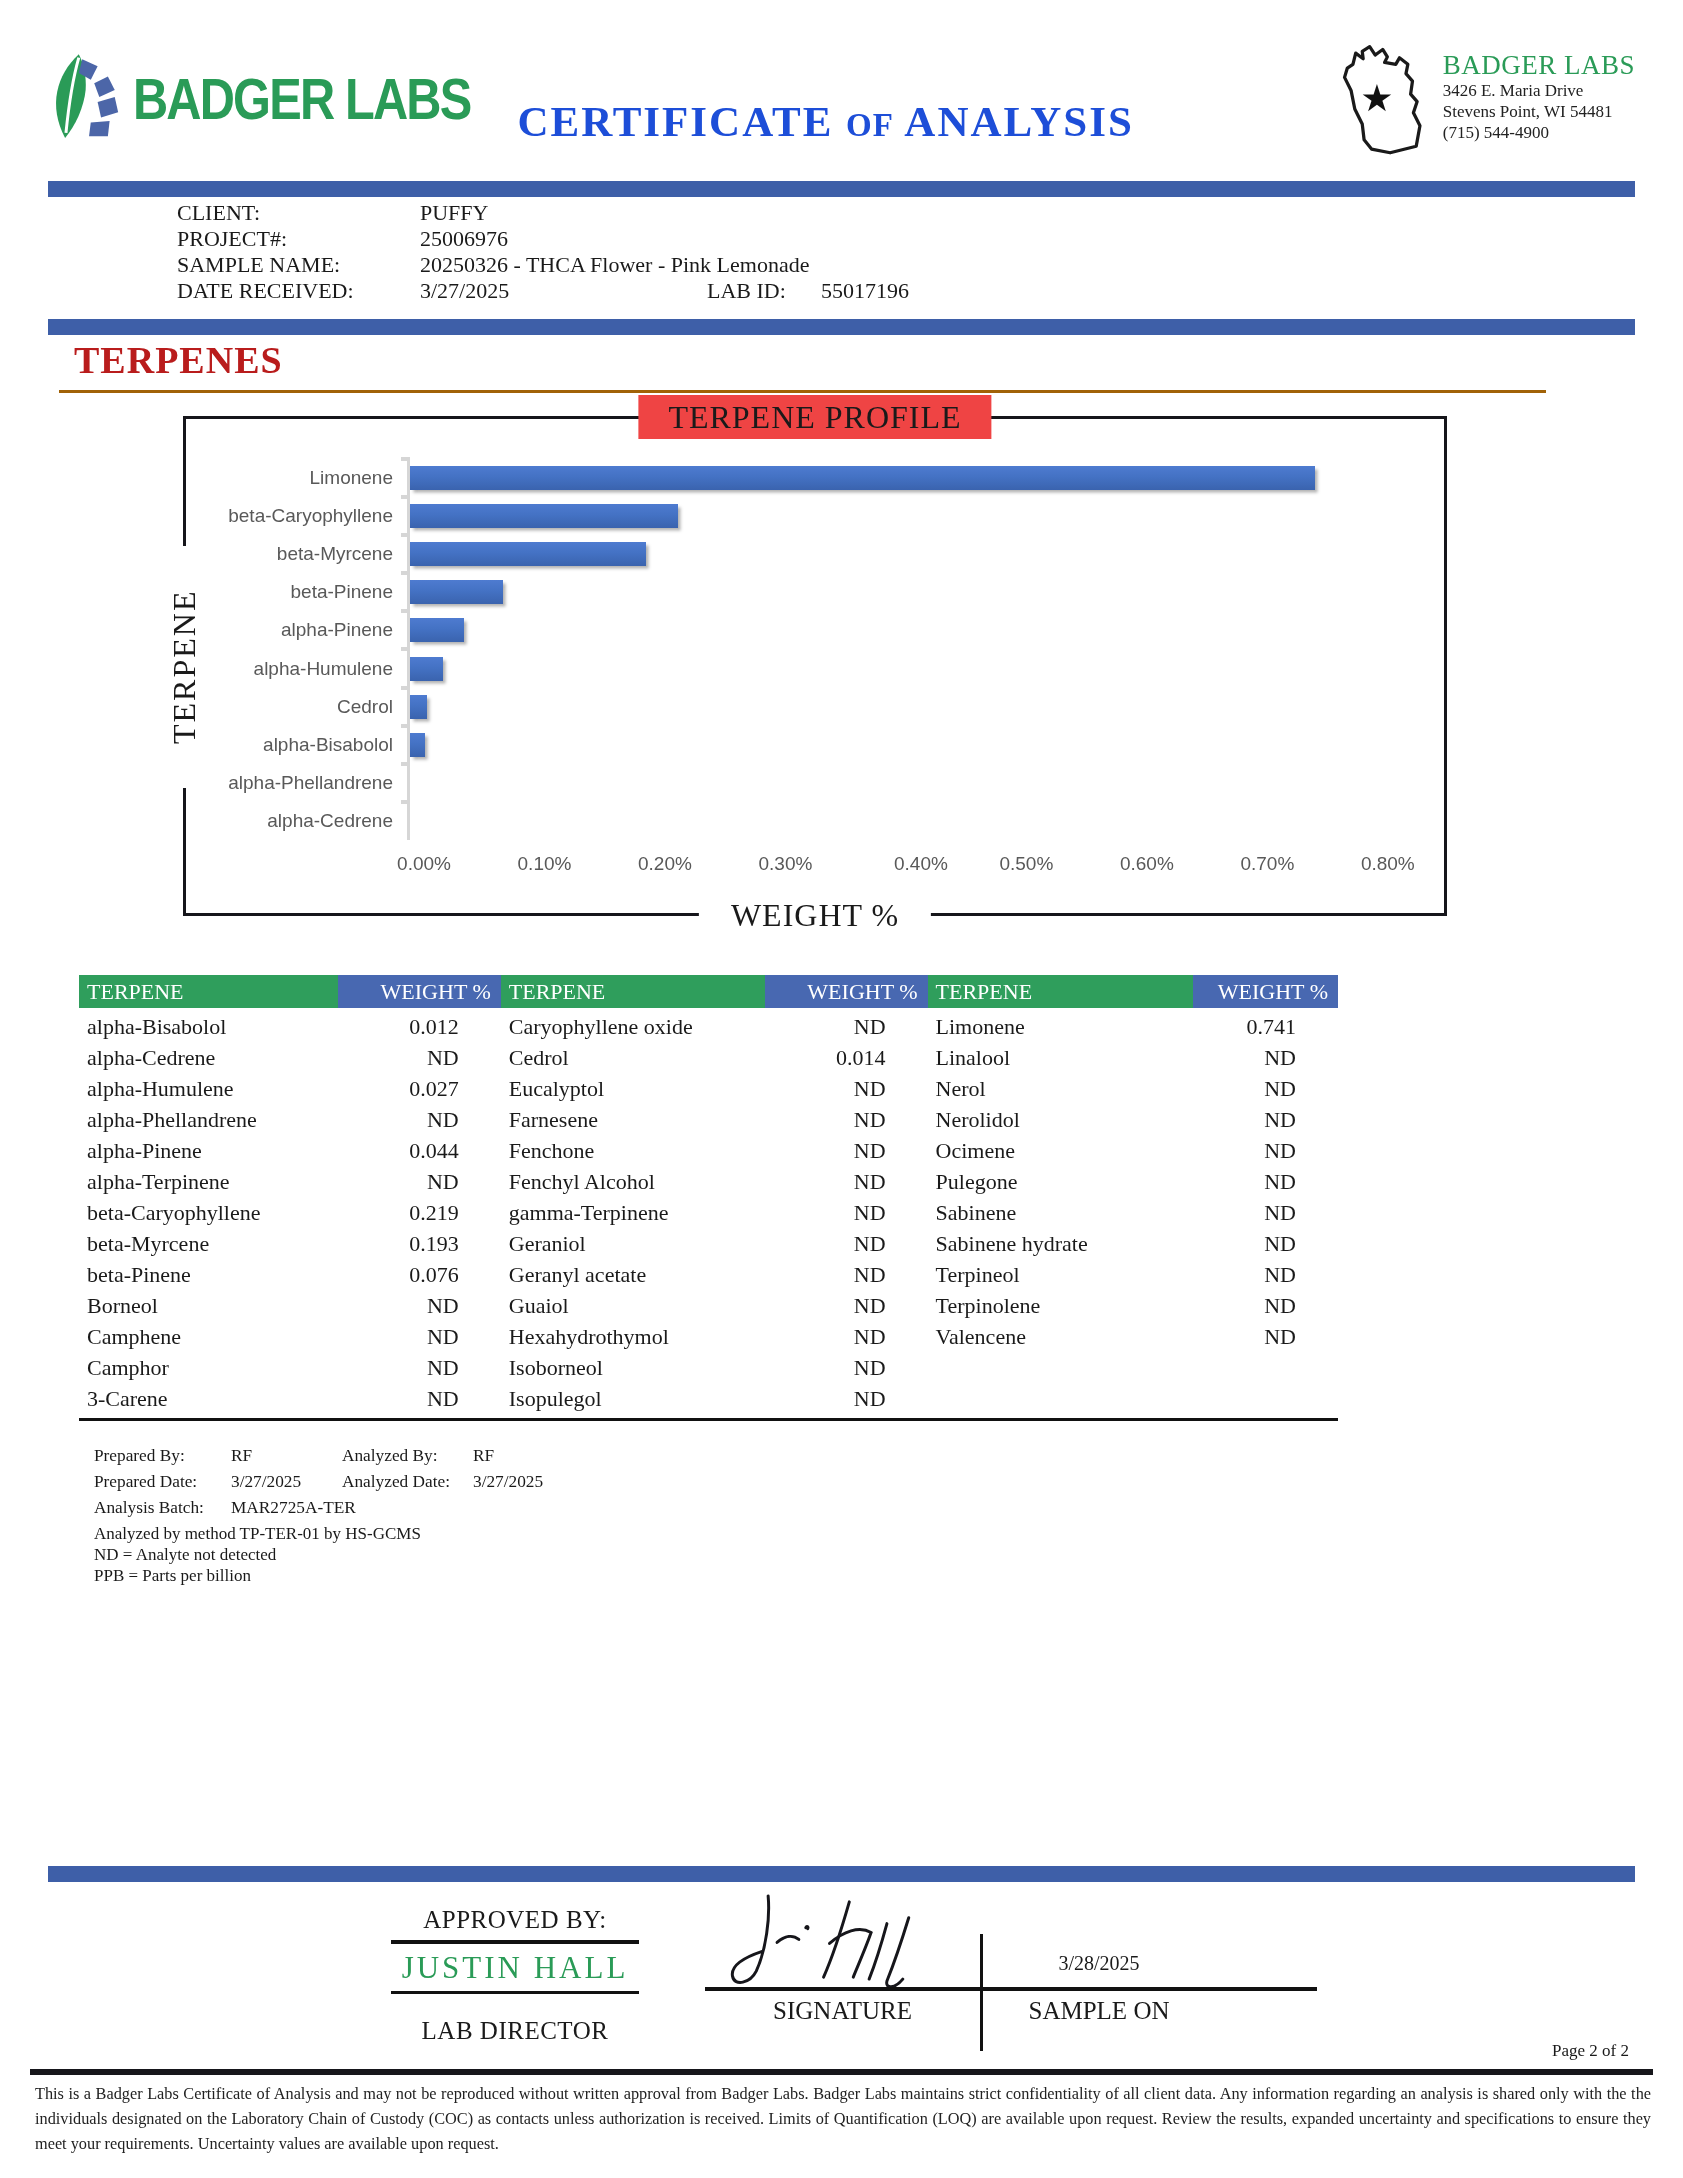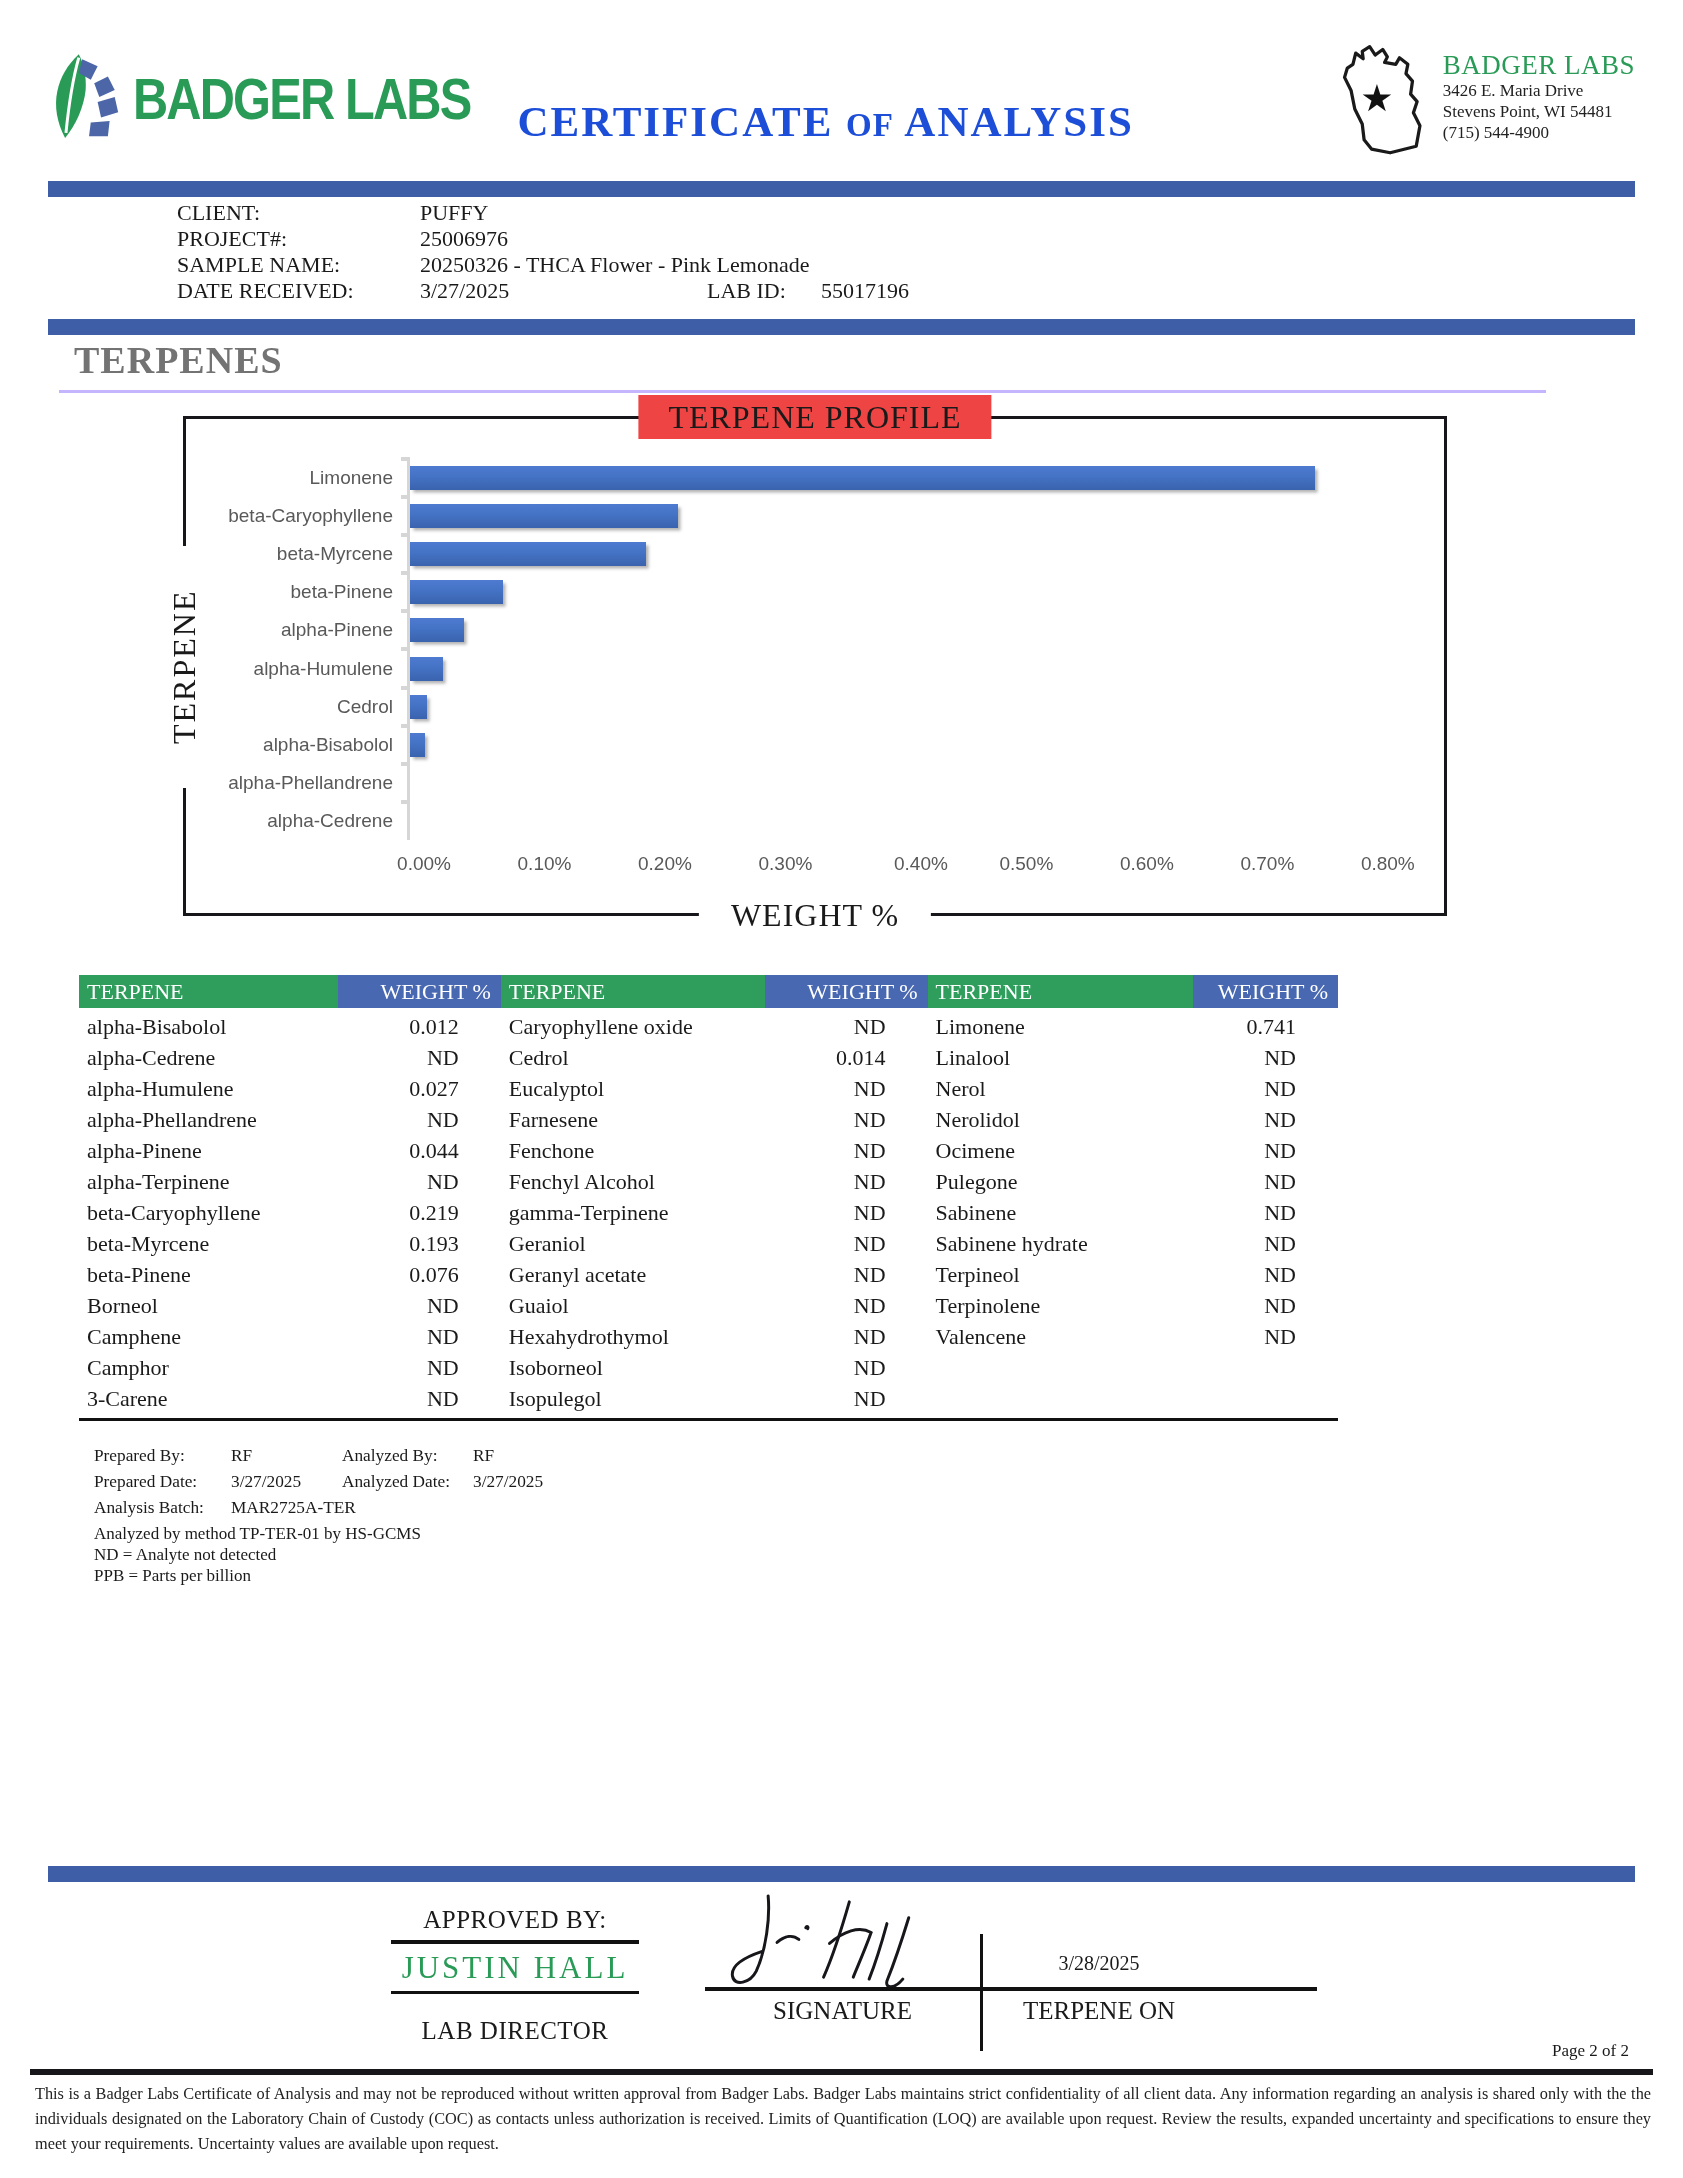--- a/index.html
+++ b/index.html
@@ -25,22 +25,22 @@
   
   .bluebar { position:absolute; left:48px; right:48px; height:16px; background:var(--blue); }
   #bar1 { top:181px; } #bar2 { top:319px; } #bar3 { top:1866px; }
 
   
   .info-grid { position:absolute; top:200px; left:149px; display:grid;
                grid-template-columns:243px 287px 114px auto; font-size:22px; line-height:26px;margin-left:28px; }
   .info-val3 { grid-column:2 / 5; }
 
   
-  .section-head { position:absolute; top:338px; left:59px; width:1487px; border-bottom:3px solid #c4b5fd;
-                  padding:0 0 8px 15px; font-size:38px; letter-spacing:1px; color:#737373; }
+  .section-head { position:absolute; top:338px; left:59px; width:1487px; border-bottom:3px solid #a16207;
+                  padding:0 0 8px 15px; font-size:38px; letter-spacing:1px; color:#b91c1c; }
 
   
   .chart-box { position:absolute; top:416px; left:183px; width:1264px; height:500px; border:3px solid #16161b; }
   .chart-title { position:absolute; top:-24px; left:50%; transform:translateX(-50%); background:#ef4444;
                  padding:0 30px; font-size:32px; letter-spacing:1px; line-height:44px; white-space:nowrap; }
   .chart-ylabel { position:absolute; left:-26px; top:127px; height:242px; width:48px; background:#fff;
                   writing-mode:vertical-rl; transform:rotate(180deg); display:flex; align-items:center;
                   justify-content:center; font-size:32px; letter-spacing:2px; }
   .chart-xlabel { position:absolute; bottom:-22px; left:50%; transform:translateX(-50%); background:#fff;
                   padding:0 32px; font-size:32px; letter-spacing:1px; line-height:40px; white-space:nowrap; }
@@ -347,21 +347,21 @@
         <path d="M148 56 C162 44 178 38 190 45 C184 62 176 80 172 90"></path>
         <path d="M206 36 C200 58 192 82 188 92"></path>
         <path d="M228 30 C220 56 210 84 206 94 C204 102 214 102 222 92"></path>
       </g>
     </svg>
     <div class="sig-line"></div>
     <div class="sig-caption">SIGNATURE</div>
     <div class="vline"></div>
     <div class="signed-date">3/28/2025</div>
     <div class="date-line"></div>
-    <div class="date-caption">TERPENE ON</div>
+    <div class="date-caption">SAMPLE ON</div>
   </div>
 
   <div class="page-num">Page 2 of 2</div>
   <div class="foot-rule"></div>
   <p class="disclaimer">This is a Badger Labs Certificate of Analysis and may not be reproduced without written approval from Badger Labs. Badger Labs maintains strict confidentiality of all client data. Any information regarding an analysis is shared only with the the individuals designated on the Laboratory Chain of Custody (COC) as contacts unless authorization is received. Limits of Quantification (LOQ) are available upon request. Review the results, expanded uncertainty and specifications to ensure they meet your requirements. Uncertainty values are available upon request.</p>
 
 </div>
 
 
 </body></html>

